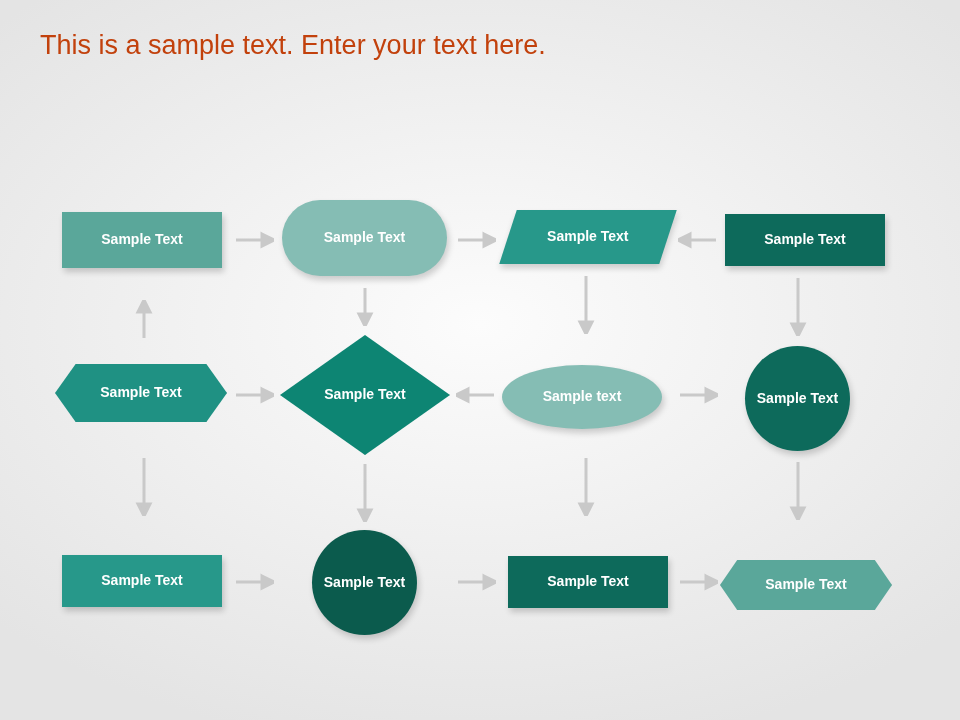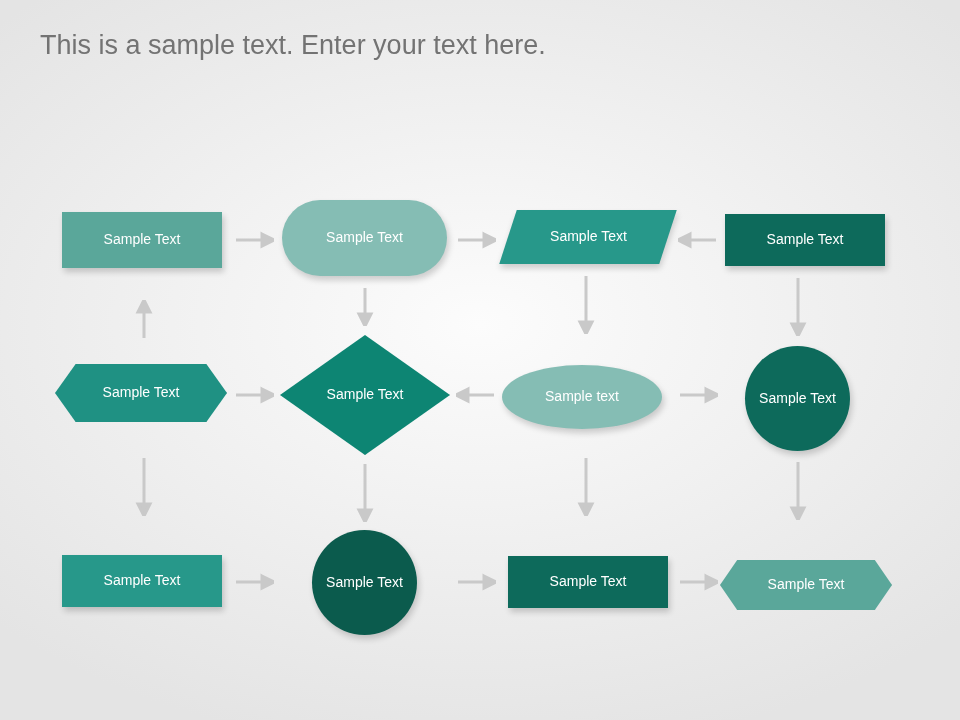--- a/index.html
+++ b/index.html
@@ -1,20 +1,20 @@
 <!DOCTYPE html>
 <html><head>
 <meta charset="utf-8">
 <style>
 html,body{margin:0;padding:0;width:960px;height:720px;font-family:"Segoe UI",Arial,sans-serif;overflow:hidden}
 body{background:radial-gradient(ellipse 70% 60% at 50% 45%,#fcfcfc 0%,#e4e4e4 100%)}
-.title{position:absolute;left:40px;top:30px;font-size:27px;color:#737373;font-weight:400}
+.title{position:absolute;left:40px;top:30px;font-size:27px;color:#c2410c;font-weight:400}
 .canvas{position:absolute;left:0;top:0;width:960px;height:720px}
 .node{position:absolute;color:#fff;font-size:14px;text-align:center;display:flex;align-items:center;justify-content:center;box-shadow:2px 4px 6px rgba(0,0,0,.18)}
-.node span{line-height:1.25;font-weight:400}
+.node span{line-height:1.25;font-weight:700}
 .arrow{position:absolute}
 .arrow svg{display:block}
 .arrow path,.arrow line{stroke:#c9c9c9;stroke-width:3;fill:#c9c9c9}
 
 
 #n-r1c1{left:62px;top:212px;width:160px;height:56px;background:#5aa79a}
 #n-r1c2{left:282px;top:200px;width:165px;height:76px;background:#85bdb4;border-radius:38px}
 #n-r1c3{left:508px;top:210px;width:160px;height:54px;background:#27988a;transform:skewX(-18deg)}
 #n-r1c3 span{transform:skewX(18deg)}
 #n-r1c4{left:725px;top:214px;width:160px;height:52px;background:#0d6a5b}

